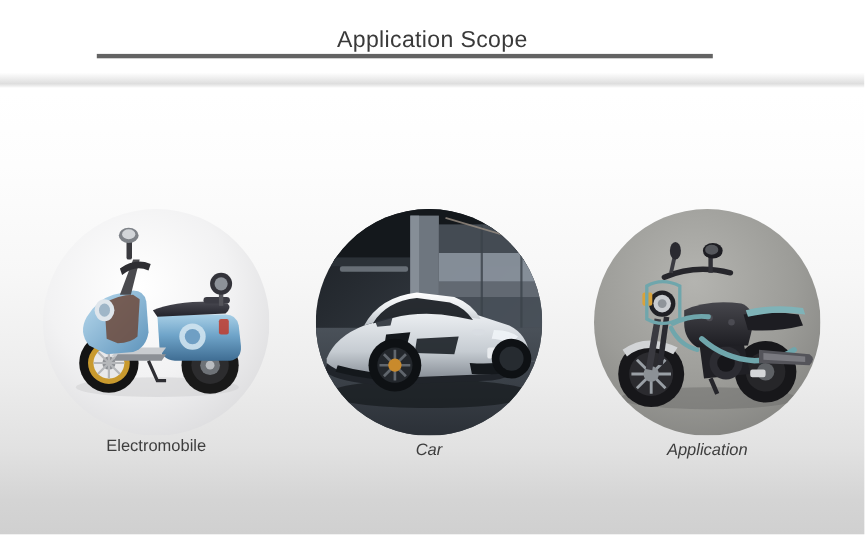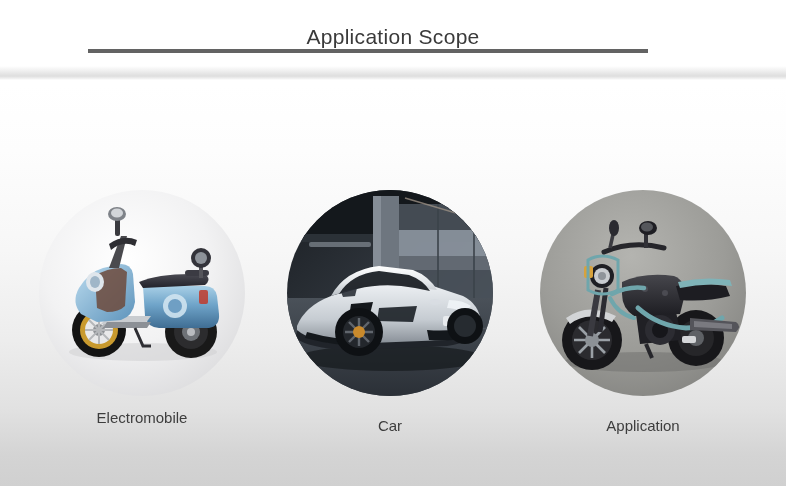--- a/index.html
+++ b/index.html
@@ -103,30 +103,30 @@
     overflow: hidden;
   }
 
   .thumb svg {
     display: block;
     width: 206px;
     height: 206px;
   }
 
   .caption {
-    margin-top: 12px;
+    margin-top: 0;
     width: 206px;
     text-align: center;
     font-size: 15px;
     font-weight: 400;
     color: #3d3d3d;
     line-height: 20px;
     white-space: nowrap;
   }
-  .caption-2, .caption-3 { margin-top: 20px; }
+  .caption-2, .caption-3 { margin-top: 4px; font-style: italic; }
 </style>
 </head>
 <body>
 
 <div class="page">
 
   <div class="header">
     <div class="header-title">Application Scope</div>
     <div class="header-rule"></div>
   </div>

